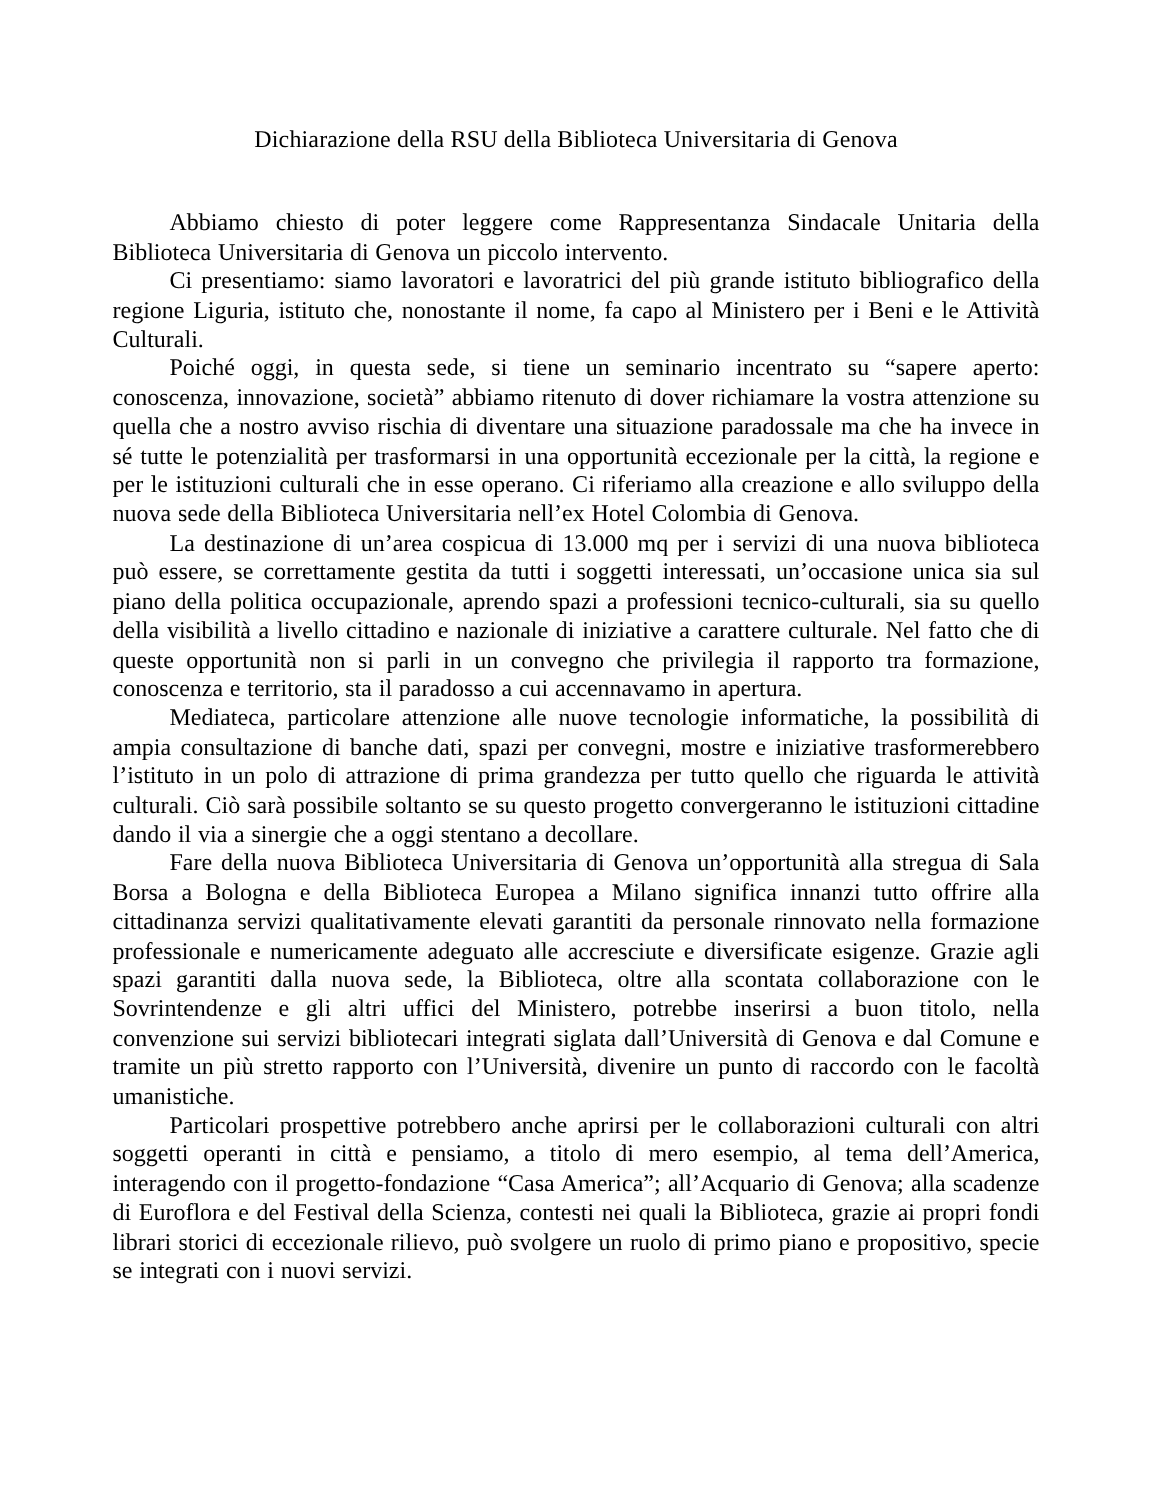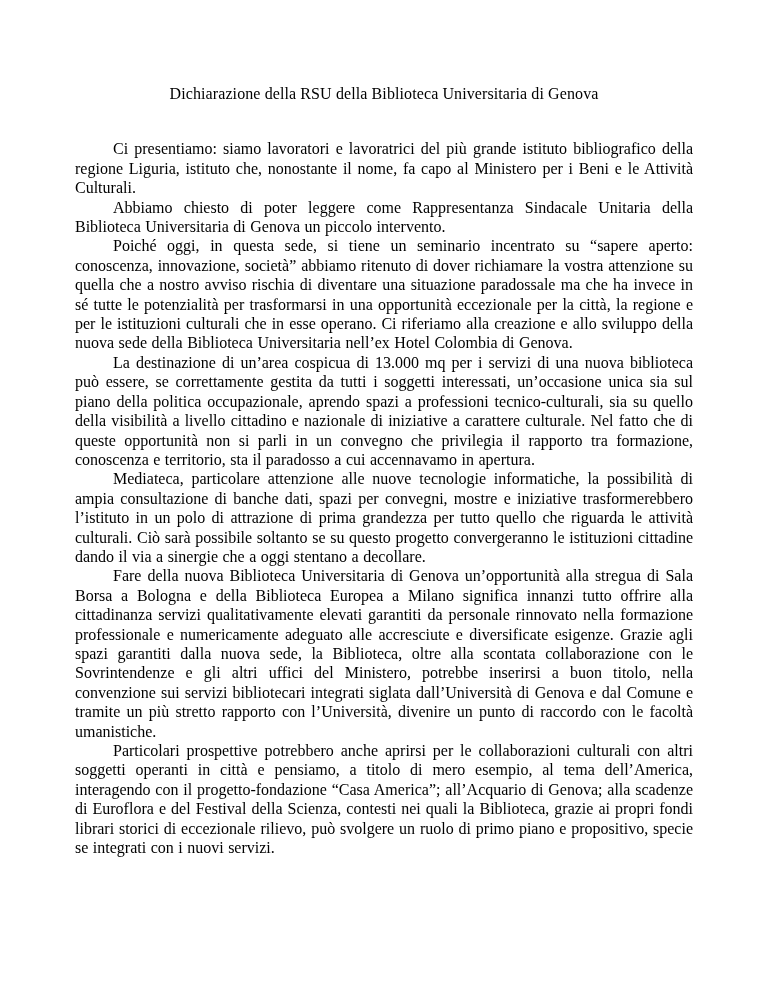--- a/index.html
+++ b/index.html
@@ -36,23 +36,23 @@
     text-indent: 38px;
     word-spacing: 0.5px;
   }
 </style>
 </head>
 <body>
 
 <div class="page">
   <h1 class="doc-title">Dichiarazione della RSU della Biblioteca Universitaria di Genova</h1>
 
+  <p class="para">Abbiamo chiesto di poter leggere come Rappresentanza Sindacale Unitaria della Biblioteca Universitaria di Genova un piccolo intervento.</p>
+
   <p class="para">Ci presentiamo: siamo lavoratori e lavoratrici del più grande istituto bibliografico della regione Liguria, istituto che, nonostante il nome, fa capo al Ministero per i Beni e le Attività Culturali.</p>
-
-  <p class="para">Abbiamo chiesto di poter leggere come Rappresentanza Sindacale Unitaria della Biblioteca Universitaria di Genova un piccolo intervento.</p>
 
   <p class="para">Poiché oggi, in questa sede, si tiene un seminario incentrato su “sapere aperto: conoscenza, innovazione, società” abbiamo ritenuto di dover richiamare la vostra attenzione su quella che a nostro avviso rischia di diventare una situazione paradossale ma che ha invece in sé tutte le potenzialità per trasformarsi in una opportunità eccezionale per la città, la regione e per le istituzioni culturali che in esse operano. Ci riferiamo alla creazione e allo sviluppo della nuova sede della Biblioteca Universitaria nell’ex Hotel Colombia di Genova.</p>
 
   <p class="para">La destinazione di un’area cospicua di 13.000 mq per i servizi di una nuova biblioteca può essere, se correttamente gestita da tutti i soggetti interessati, un’occasione unica sia sul piano della politica occupazionale, aprendo spazi a professioni tecnico-culturali, sia su quello della visibilità a livello cittadino e nazionale di iniziative a carattere culturale. Nel fatto che di queste opportunità non si parli in un convegno che privilegia il rapporto tra formazione, conoscenza e territorio, sta il paradosso a cui accennavamo in apertura.</p>
 
   <p class="para">Mediateca, particolare attenzione alle nuove tecnologie informatiche, la possibilità di ampia consultazione di banche dati, spazi per convegni, mostre e iniziative trasformerebbero l’istituto in un polo di attrazione di prima grandezza per tutto quello che riguarda le attività culturali. Ciò sarà possibile soltanto se su questo progetto convergeranno le istituzioni cittadine dando il via a sinergie che a oggi stentano a decollare.</p>
 
   <p class="para">Fare della nuova Biblioteca Universitaria di Genova un’opportunità alla stregua di Sala Borsa a Bologna e della Biblioteca Europea a Milano significa innanzi tutto offrire alla cittadinanza servizi qualitativamente elevati garantiti da personale rinnovato nella formazione professionale e numericamente adeguato alle accresciute e diversificate esigenze. Grazie agli spazi garantiti dalla nuova sede, la Biblioteca, oltre alla scontata collaborazione con le Sovrintendenze e gli altri uffici del Ministero, potrebbe inserirsi a buon titolo, nella convenzione sui servizi bibliotecari integrati siglata dall’Università di Genova e dal Comune e tramite un più stretto rapporto con l’Università, divenire un punto di raccordo con le facoltà umanistiche.</p>
 
   <p class="para">Particolari prospettive potrebbero anche aprirsi per le collaborazioni culturali con altri soggetti operanti in città e pensiamo, a titolo di mero esempio, al tema dell’America, interagendo con il progetto-fondazione “Casa America”; all’Acquario di Genova; alla scadenze di Euroflora e del Festival della Scienza, contesti nei quali la Biblioteca, grazie ai propri fondi librari storici di eccezionale rilievo, può svolgere un ruolo di primo piano e propositivo, specie se integrati con i nuovi servizi.</p>

